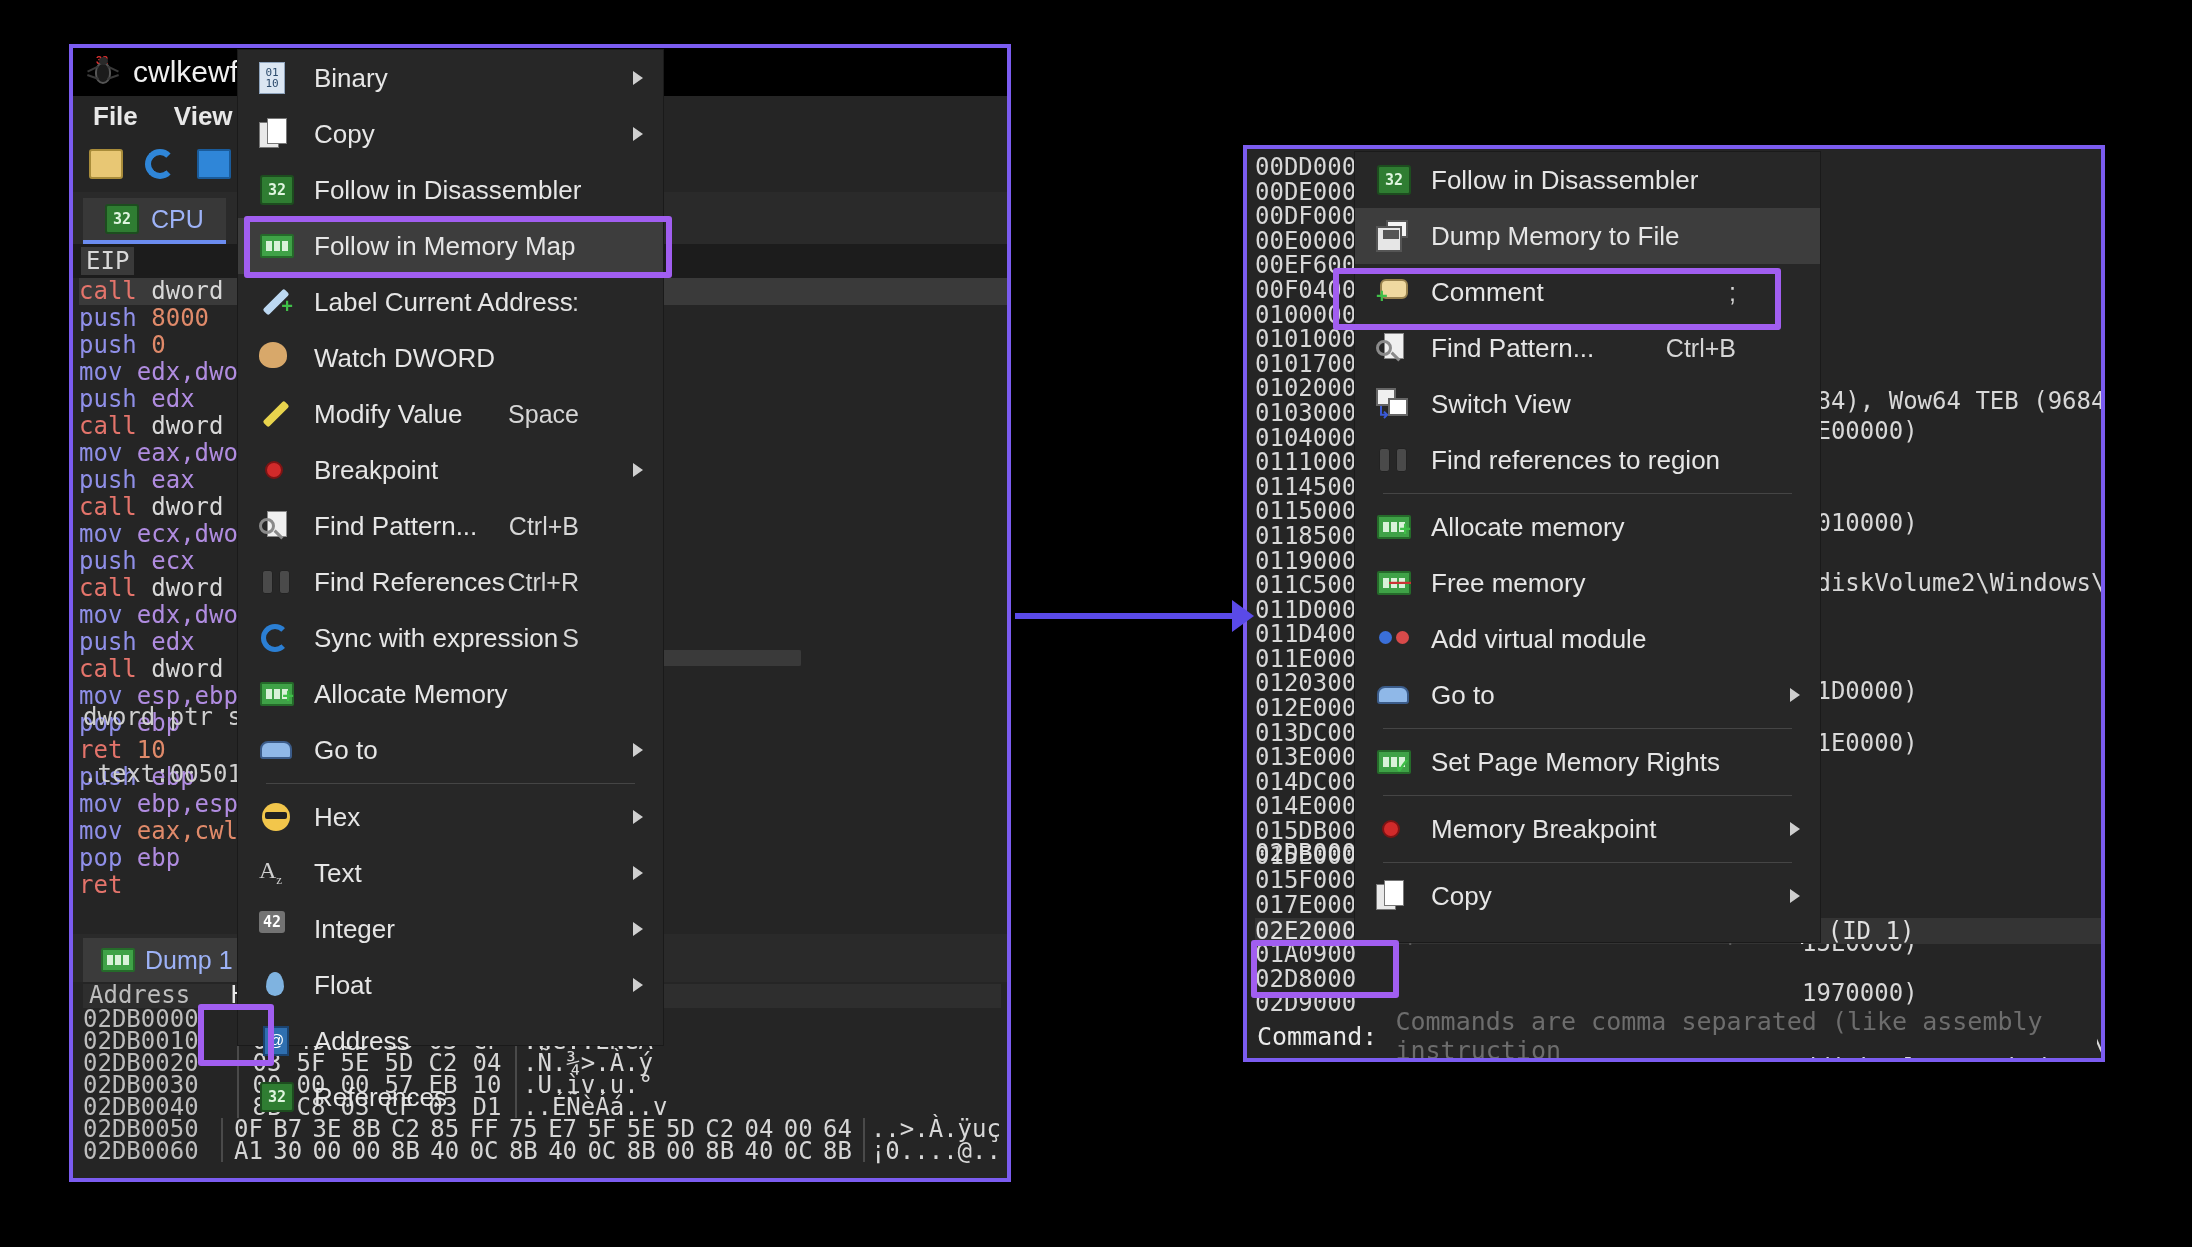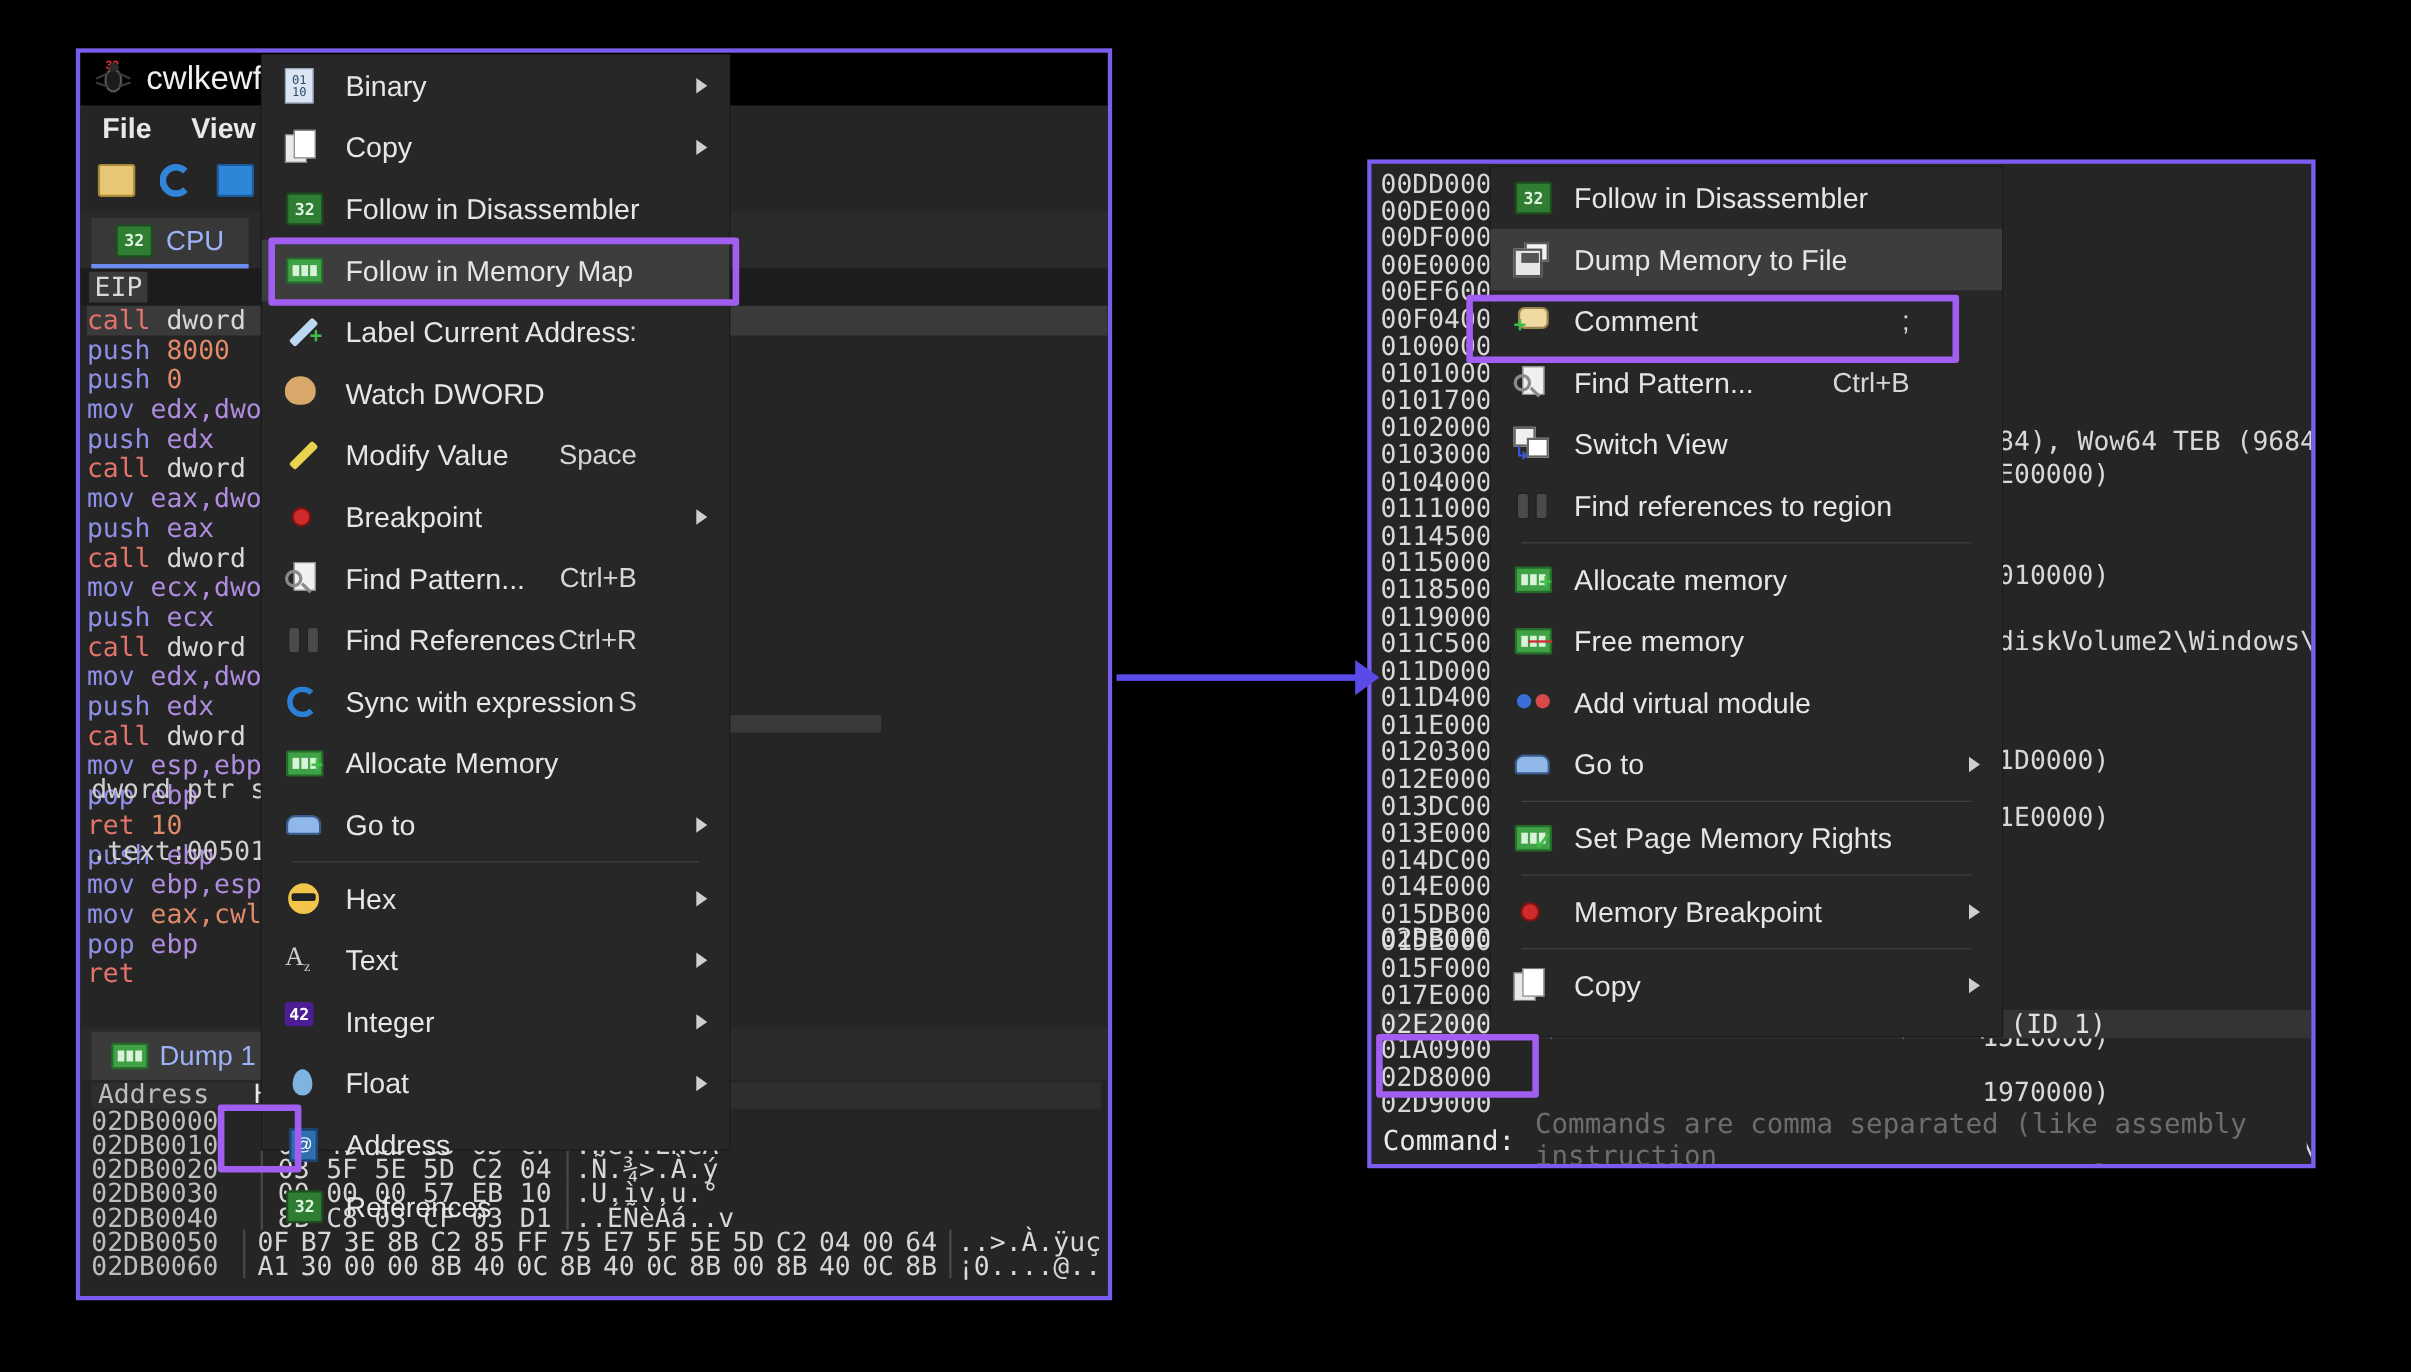--- a/index.html
+++ b/index.html
@@ -133,21 +133,21 @@
   .ic-ram i { width: 6px; height: 10px; background: #d9f2d9; display:block; }
   .ic-pencil { width: 30px; height: 8px; background: #e8d44d; transform: rotate(-45deg); border-radius:2px;}
   .ic-dot-red { width: 18px; height: 18px; background: #d12a2a; border-radius: 50%; border:2px solid #7d1414;}
   .ic-bino { width: 28px; height: 24px; position: relative; }
   .ic-bino i { position:absolute; top:0; width: 11px; height: 24px; background: #4a4a4a; border:1px solid #222; border-radius:3px;}
   .ic-sync { width: 28px; height: 28px; border: 5px solid #2b7fd4; border-radius: 50%; border-right-color: transparent;}
   .ic-car { width: 32px; height: 18px; background: #8fb8e8; border-radius: 8px 8px 3px 3px; border: 2px solid #3b5c8a;}
   .ic-face { width: 28px; height: 28px; background: #f2c64b; border-radius:50%; position:relative;}
   .ic-face::after{content:"";position:absolute;left:3px;top:9px;width:22px;height:7px;background:#222;border-radius:2px;}
   .ic-az { color:#cfcfcf; font-size: 24px; font-family:"Liberation Serif",serif;text-align:right;}
-  .ic-42 { background:#4c1d95;color:#fff;font-size:15px;font-weight:bold;padding:2px 4px;border-radius:3px;
+  .ic-42 { background:#737373;color:#fff;font-size:15px;font-weight:bold;padding:2px 4px;border-radius:3px;
            font-family:"DejaVu Sans Mono",monospace;}
   .ic-drop { width: 18px; height: 24px; background: #7fb3e0; border-radius: 50% 50% 50% 50%/60% 60% 40% 40%;}
   .ic-book { width: 26px; height: 30px; background: #2f6fb0; border:2px solid #1b4370; color:#fff;
              font-size:16px; display:flex;align-items:center;justify-content:center;}
   .ic-truck { width: 34px; height: 22px; background: #d8d8d8; border: 2px solid #6a6a6a; border-radius: 2px;}
   .ic-floppy { width: 26px; height: 26px; background: #e6e6e6; border: 2px solid #555; position:relative;}
   .ic-floppy::after{content:"";position:absolute;left:5px;top:2px;width:16px;height:9px;background:#555;}
   .ic-bubble { width: 28px; height: 20px; background: #efd9a0; border:2px solid #9a8450; border-radius: 6px;}
   .ic-glasses { width: 30px; height: 14px; position:relative;}
   .ic-glasses i{position:absolute;top:0;width:13px;height:13px;border-radius:50%;}

